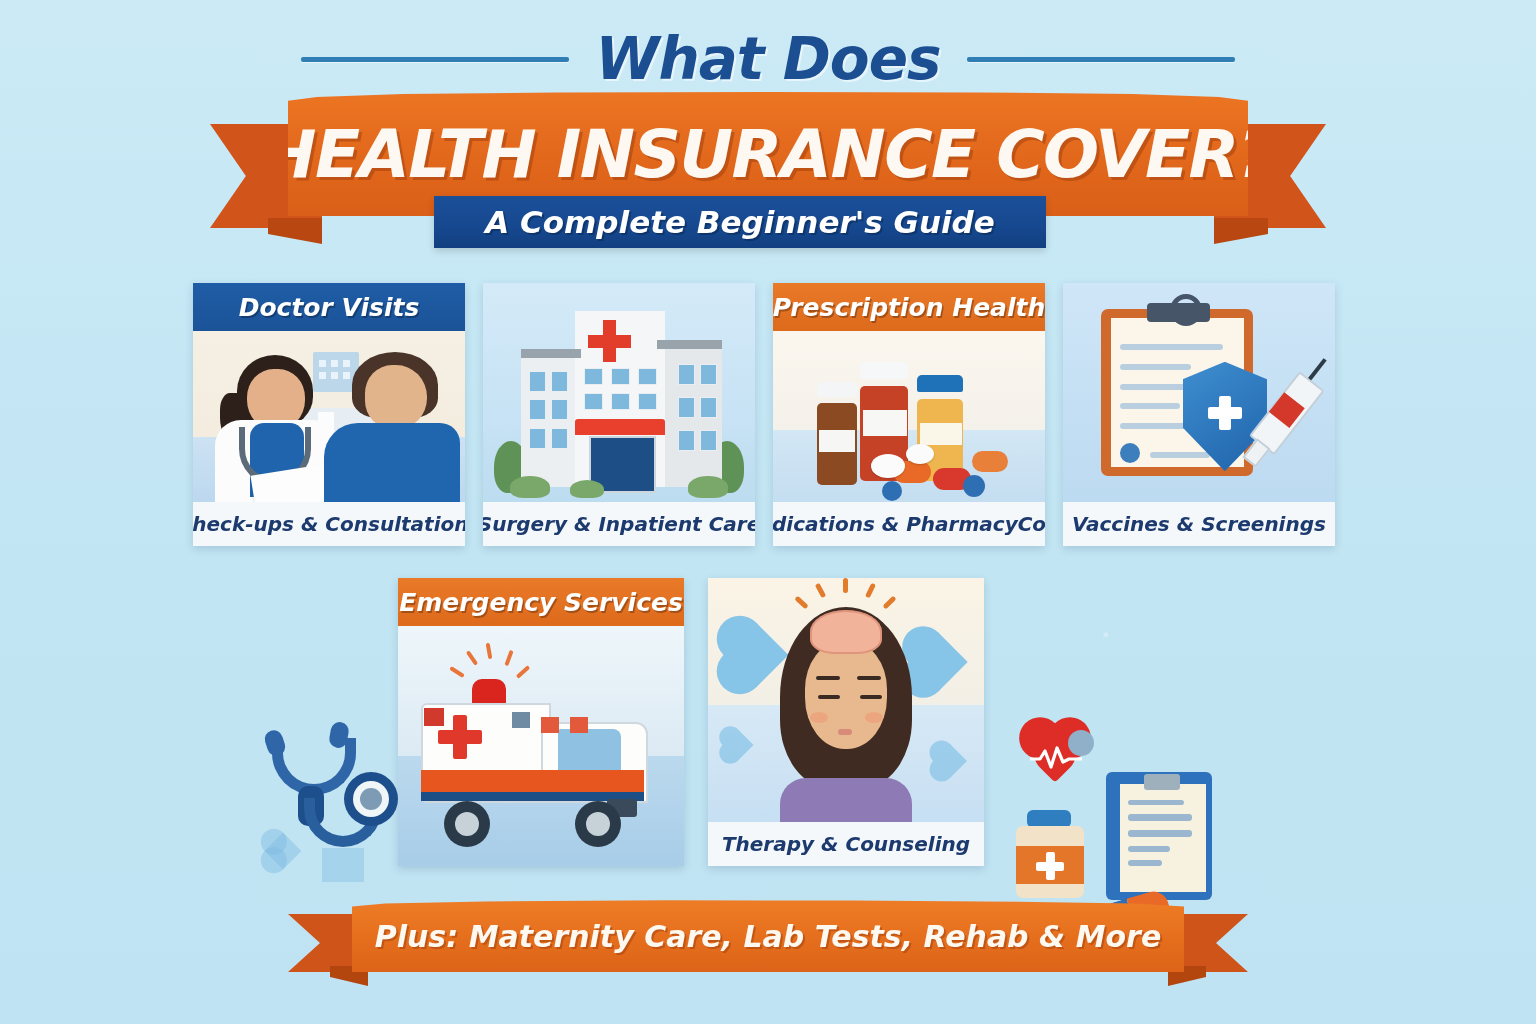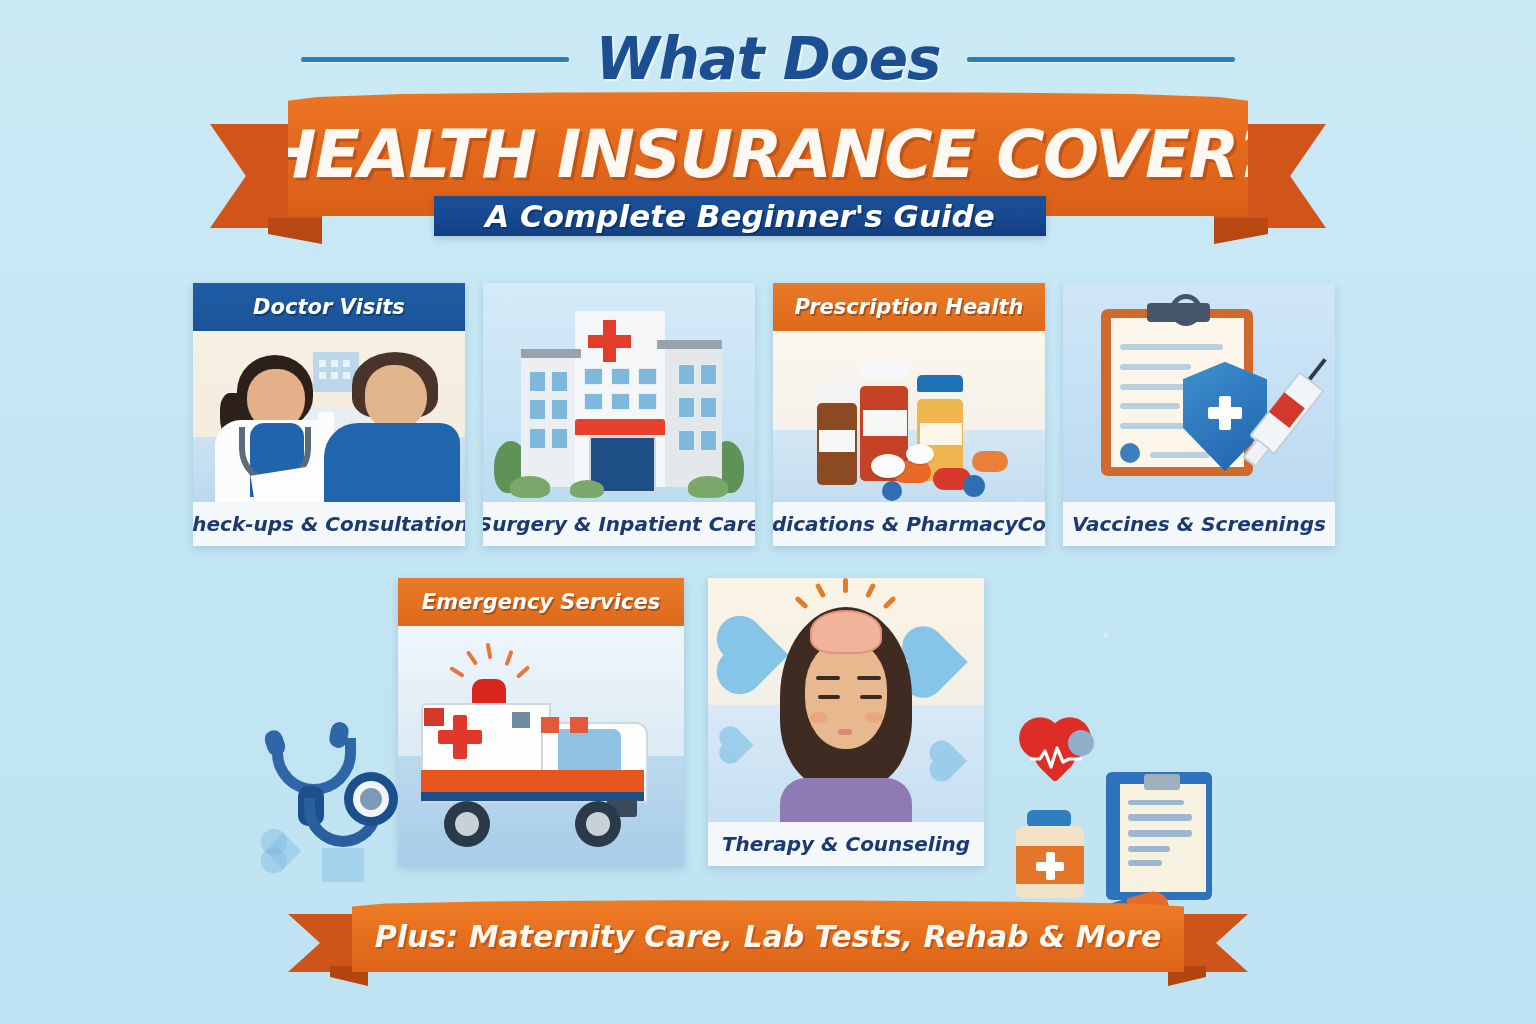--- a/index.html
+++ b/index.html
@@ -55,21 +55,21 @@
   .ribbon-title{
     font-family:"DejaVu Sans", sans-serif;
     font-weight:bold;font-style:italic;
     font-size:66px;letter-spacing:-1.5px;color:#fdf8f1;
     text-shadow:3px 3px 0 rgba(150,58,12,.45);
     white-space:nowrap;
   }
 
   
   .subband{
-    position:absolute;top:196px;left:434px;width:612px;height:40px;
+    position:absolute;top:196px;left:434px;width:612px;height:52px;
     background:linear-gradient(180deg,#1b5099 0%,#16488f 60%,#123f80 100%);
     display:flex;align-items:center;justify-content:center;
     box-shadow:0 3px 7px rgba(0,0,0,.15);
   }
   .subtitle{
     font-family:"DejaVu Sans", sans-serif;
     font-weight:bold;font-style:italic;font-size:31px;color:#ffffff;
     text-shadow:2px 2px 0 rgba(8,38,77,.5);white-space:nowrap;
   }
 
@@ -81,21 +81,21 @@
     display:flex;flex-direction:column;overflow:hidden;
   }
   .card-head{
     height:48px;display:flex;align-items:center;justify-content:center;
     flex:0 0 auto;
   }
   .card-head.blue{background:linear-gradient(180deg,#1f5da6 0%,#1b5398 100%);}
   .card-head.orange{background:linear-gradient(180deg,#e87a28 0%,#de6a1c 100%);}
   .card-head span{
     font-family:"DejaVu Sans", sans-serif;
-    font-weight:bold;font-style:italic;font-size:21px;color:#fff;
+    font-weight:bold;font-style:italic;font-size:25px;color:#fff;
     text-shadow:1.5px 1.5px 0 rgba(0,0,0,.28);white-space:nowrap;
   }
   .card-art{flex:1 1 auto;position:relative;overflow:hidden;
             background:linear-gradient(180deg,#ddeef8 0%,#cfe7f6 100%);}
   .card-cap{
     flex:0 0 auto;height:44px;background:#f4f8fb;
     display:flex;align-items:center;justify-content:center;
   }
   .card-cap span{
     font-family:"DejaVu Sans", sans-serif;

